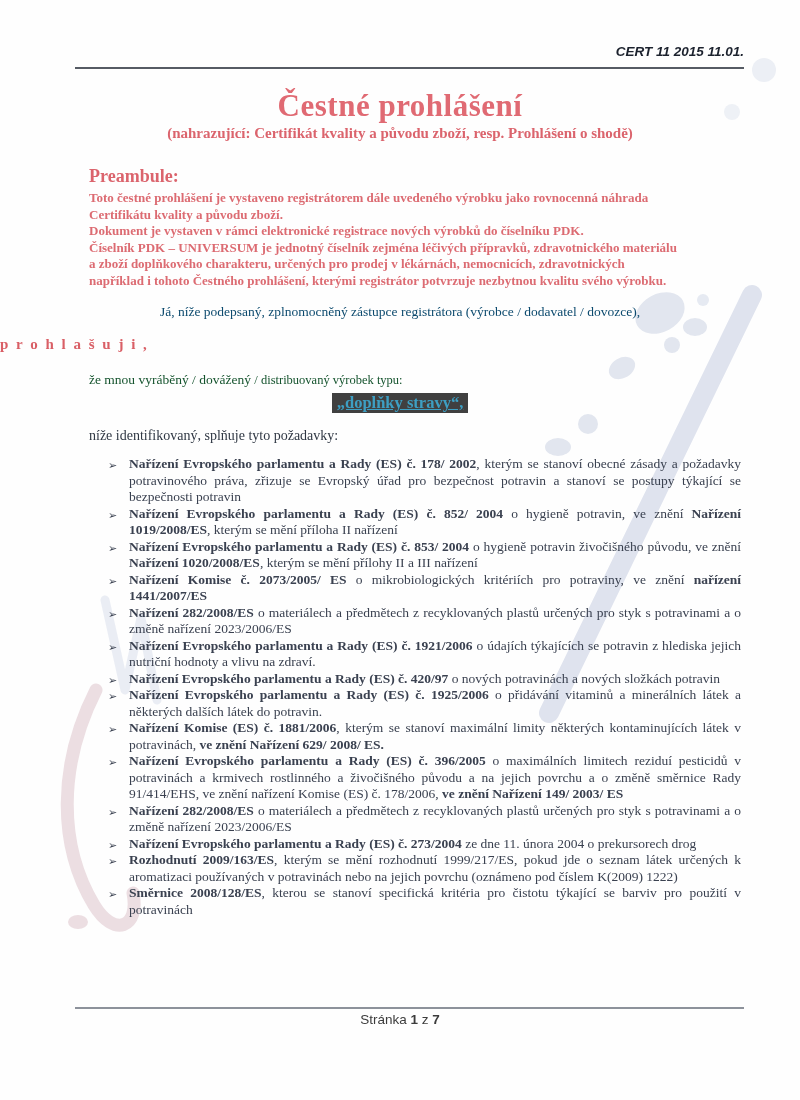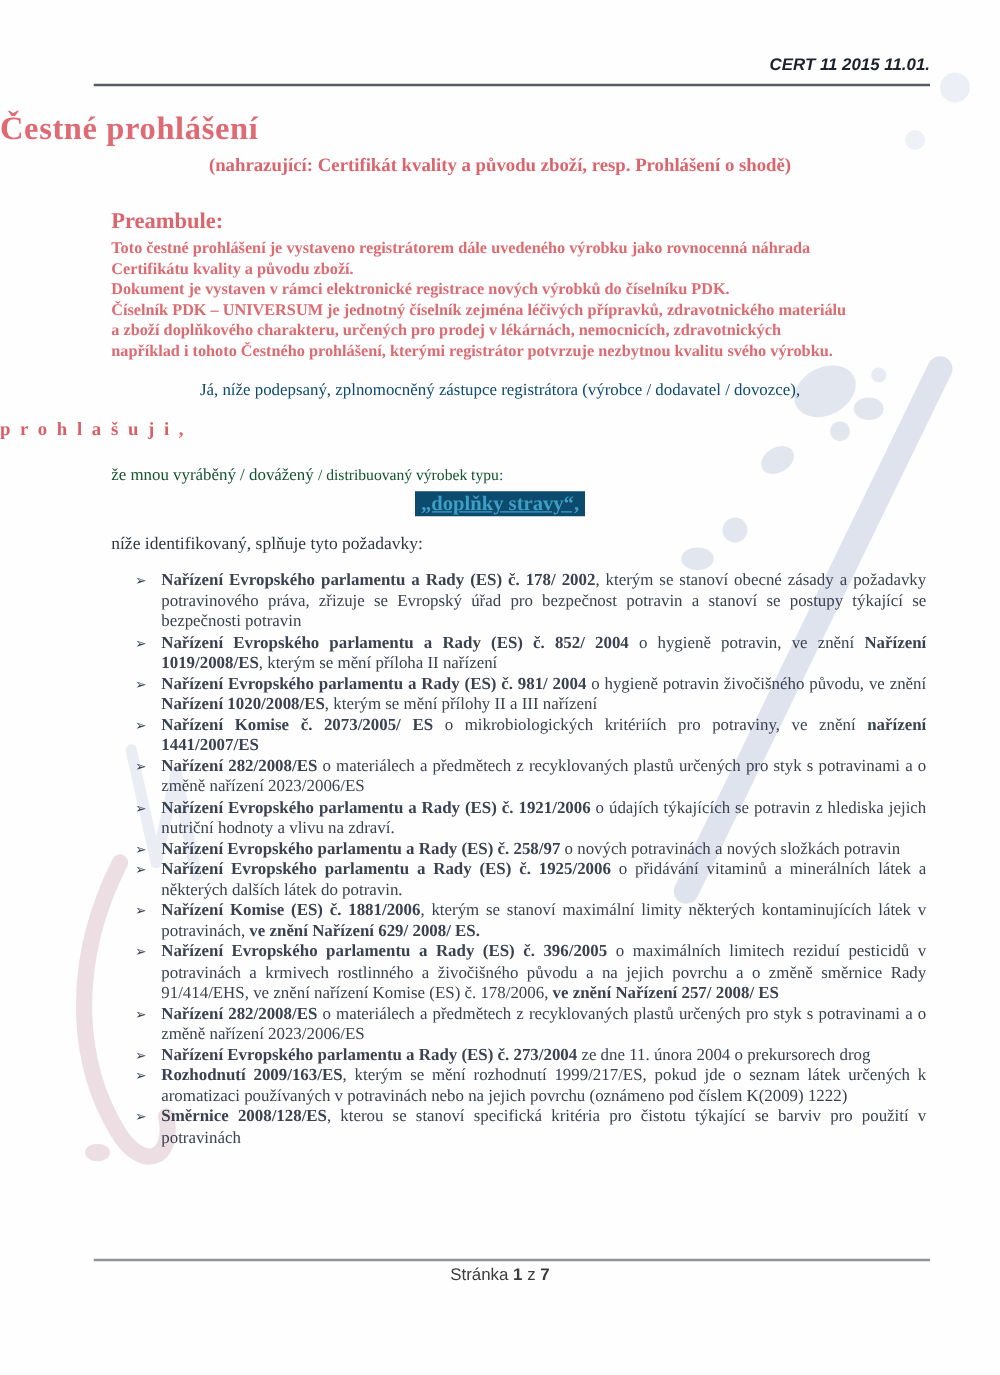--- a/index.html
+++ b/index.html
@@ -5,37 +5,37 @@
   html,body{margin:0;padding:0;background:#ffffff;}
   .page{position:relative;width:800px;height:1100px;background:#fefefe;overflow:hidden;
         font-family:"Liberation Serif", serif;}
   .wm{position:absolute;inset:0;z-index:0;}
   .content{position:absolute;inset:0;z-index:1;}
 
   .hdr-ref{position:absolute;top:44px;right:56px;font-family:"Liberation Sans",sans-serif;
            font-style:italic;font-weight:bold;font-size:13.5px;color:#1c222e;}
   .hdr-line{position:absolute;top:67px;left:75px;width:669px;height:2px;background:#565b64;}
 
-  .doc-title{position:absolute;top:88px;left:0;right:0;
-             font-size:26px;font-weight:bold;color:#e06a73;letter-spacing:.5px;}
+  .doc-title{position:absolute;top:88px;left:0;right:0;text-align:center;
+             font-size:31px;font-weight:bold;color:#e06a73;letter-spacing:.5px;}
   .doc-subtitle{position:absolute;top:125px;left:0;right:0;text-align:center;
                 font-size:15px;font-weight:bold;color:#db646d;}
 
   .preamble-h{position:absolute;top:166px;left:89px;font-size:18px;font-weight:bold;color:#db646d;}
   .preamble-p{position:absolute;top:190px;left:89px;width:668px;font-size:13px;line-height:16.6px;
               font-weight:bold;color:#dc6b72;}
 
   .decl-intro{position:absolute;top:304px;left:0;right:0;text-align:center;
               font-size:13.5px;color:#0c4a6e;}
   .decl-verb{position:absolute;top:336px;left:0;right:0;text-align:left;
              font-size:15px;font-weight:bold;letter-spacing:2px;color:#d95f66;}
   .product-line{position:absolute;top:372px;left:89px;color:#14532d;font-size:13.5px;}
   .product-line .tail{font-size:12.5px;}
   .highlight-row{position:absolute;top:393px;left:0;right:0;text-align:center;}
-  .highlight{display:inline-block;background:#0c4a6e;color:#3d9fc3;font-weight:bold;
+  .highlight{display:inline-block;background:#404040;color:#3d9fc3;font-weight:bold;
              font-size:16.5px;padding:0 5px;text-decoration:underline;
              text-decoration-color:#3d9fc3;}
   .req-intro{position:absolute;top:428px;left:89px;font-size:14px;color:#2f3743;}
 
   .req-list{position:absolute;top:456px;left:108px;width:633px;}
   .req-item{position:relative;padding-left:21px;text-align:justify;
             font-size:13.5px;line-height:16.5px;color:#3a4150;}
   .req-item .bullet{position:absolute;left:0;top:1px;font-size:11px;color:#3a4150;}
   .req-item b{font-weight:bold;}
 
@@ -93,28 +93,28 @@
 
     <div class="highlight-row">
       <span class="highlight">„doplňky stravy“,</span>
     </div>
 
     <div class="req-intro">níže identifikovaný, splňuje tyto požadavky:</div>
 
     <div class="req-list" id="req-list">
         <div class="req-item"><span class="bullet">➢</span><b>Nařízení Evropského parlamentu a Rady (ES) č. 178/ 2002</b><span>, kterým se stanoví obecné zásady a požadavky potravinového práva, zřizuje se Evropský úřad pro bezpečnost potravin a stanoví se postupy týkající se bezpečnosti potravin</span></div>
         <div class="req-item"><span class="bullet">➢</span><b>Nařízení Evropského parlamentu a Rady (ES) č. 852/ 2004</b><span> o hygieně potravin, ve znění </span><b>Nařízení 1019/2008/ES</b><span>, kterým se mění příloha II nařízení</span></div>
-        <div class="req-item"><span class="bullet">➢</span><b>Nařízení Evropského parlamentu a Rady (ES) č. 981/ 2004</b><span> o hygieně potravin živočišného původu, ve znění </span><b>Nařízení 1020/2008/ES</b><span>, kterým se mění přílohy II a III nařízení</span></div>
+        <div class="req-item"><span class="bullet">➢</span><b>Nařízení Evropského parlamentu a Rady (ES) č. 853/ 2004</b><span> o hygieně potravin živočišného původu, ve znění </span><b>Nařízení 1020/2008/ES</b><span>, kterým se mění přílohy II a III nařízení</span></div>
         <div class="req-item"><span class="bullet">➢</span><b>Nařízení Komise č. 2073/2005/ ES</b><span> o mikrobiologických kritériích pro potraviny, ve znění </span><b>nařízení 1441/2007/ES</b></div>
         <div class="req-item"><span class="bullet">➢</span><b>Nařízení 282/2008/ES</b><span> o materiálech a předmětech z recyklovaných plastů určených pro styk s potravinami a o změně nařízení 2023/2006/ES</span></div>
         <div class="req-item"><span class="bullet">➢</span><b>Nařízení Evropského parlamentu a Rady (ES) č. 1921/2006</b><span>  o údajích týkajících se potravin z hlediska jejich nutriční hodnoty a vlivu na zdraví.</span></div>
-        <div class="req-item"><span class="bullet">➢</span><b>Nařízení Evropského parlamentu a Rady (ES) č. 258/97</b><span> o nových potravinách a nových složkách potravin</span></div>
+        <div class="req-item"><span class="bullet">➢</span><b>Nařízení Evropského parlamentu a Rady (ES) č. 420/97</b><span> o nových potravinách a nových složkách potravin</span></div>
         <div class="req-item"><span class="bullet">➢</span><b>Nařízení Evropského parlamentu a Rady (ES) č. 1925/2006</b><span>  o přidávání vitaminů a minerálních látek a některých dalších látek do potravin.</span></div>
         <div class="req-item"><span class="bullet">➢</span><b>Nařízení Komise (ES) č. 1881/2006</b><span>, kterým se stanoví maximální limity některých kontaminujících látek v potravinách, </span><b>ve znění Nařízení 629/ 2008/ ES.</b></div>
-        <div class="req-item"><span class="bullet">➢</span><b>Nařízení Evropského parlamentu a Rady (ES) č. 396/2005</b><span> o maximálních limitech reziduí pesticidů v potravinách a krmivech rostlinného a živočišného původu a na jejich povrchu a o změně směrnice Rady 91/414/EHS, ve znění nařízení Komise (ES) č. 178/2006, </span><b>ve znění Nařízení 257/ 2008/ ES</b></div>
+        <div class="req-item"><span class="bullet">➢</span><b>Nařízení Evropského parlamentu a Rady (ES) č. 396/2005</b><span> o maximálních limitech reziduí pesticidů v potravinách a krmivech rostlinného a živočišného původu a na jejich povrchu a o změně směrnice Rady 91/414/EHS, ve znění nařízení Komise (ES) č. 178/2006, </span><b>ve znění Nařízení 149/ 2003/ ES</b></div>
         <div class="req-item"><span class="bullet">➢</span><b>Nařízení 282/2008/ES</b><span> o materiálech a předmětech z recyklovaných plastů určených pro styk s potravinami a o změně nařízení 2023/2006/ES</span></div>
         <div class="req-item"><span class="bullet">➢</span><b>Nařízení Evropského parlamentu a Rady (ES) č. 273/2004</b><span> ze dne 11. února 2004 o prekursorech drog</span></div>
         <div class="req-item"><span class="bullet">➢</span><b>Rozhodnutí 2009/163/ES</b><span>, kterým se mění rozhodnutí 1999/217/ES, pokud jde o seznam látek určených k aromatizaci používaných v potravinách nebo na jejich povrchu (oznámeno pod číslem K(2009) 1222)</span></div>
         <div class="req-item"><span class="bullet">➢</span><b>Směrnice 2008/128/ES</b><span>, kterou se stanoví specifická kritéria pro čistotu týkající se barviv pro použití v potravinách</span></div>
       </div>
 
     <div class="footer-line"></div>
     <div class="footer-text">
       <span>Stránka </span><b>1</b><span> z </span><b>7</b>
     </div>

